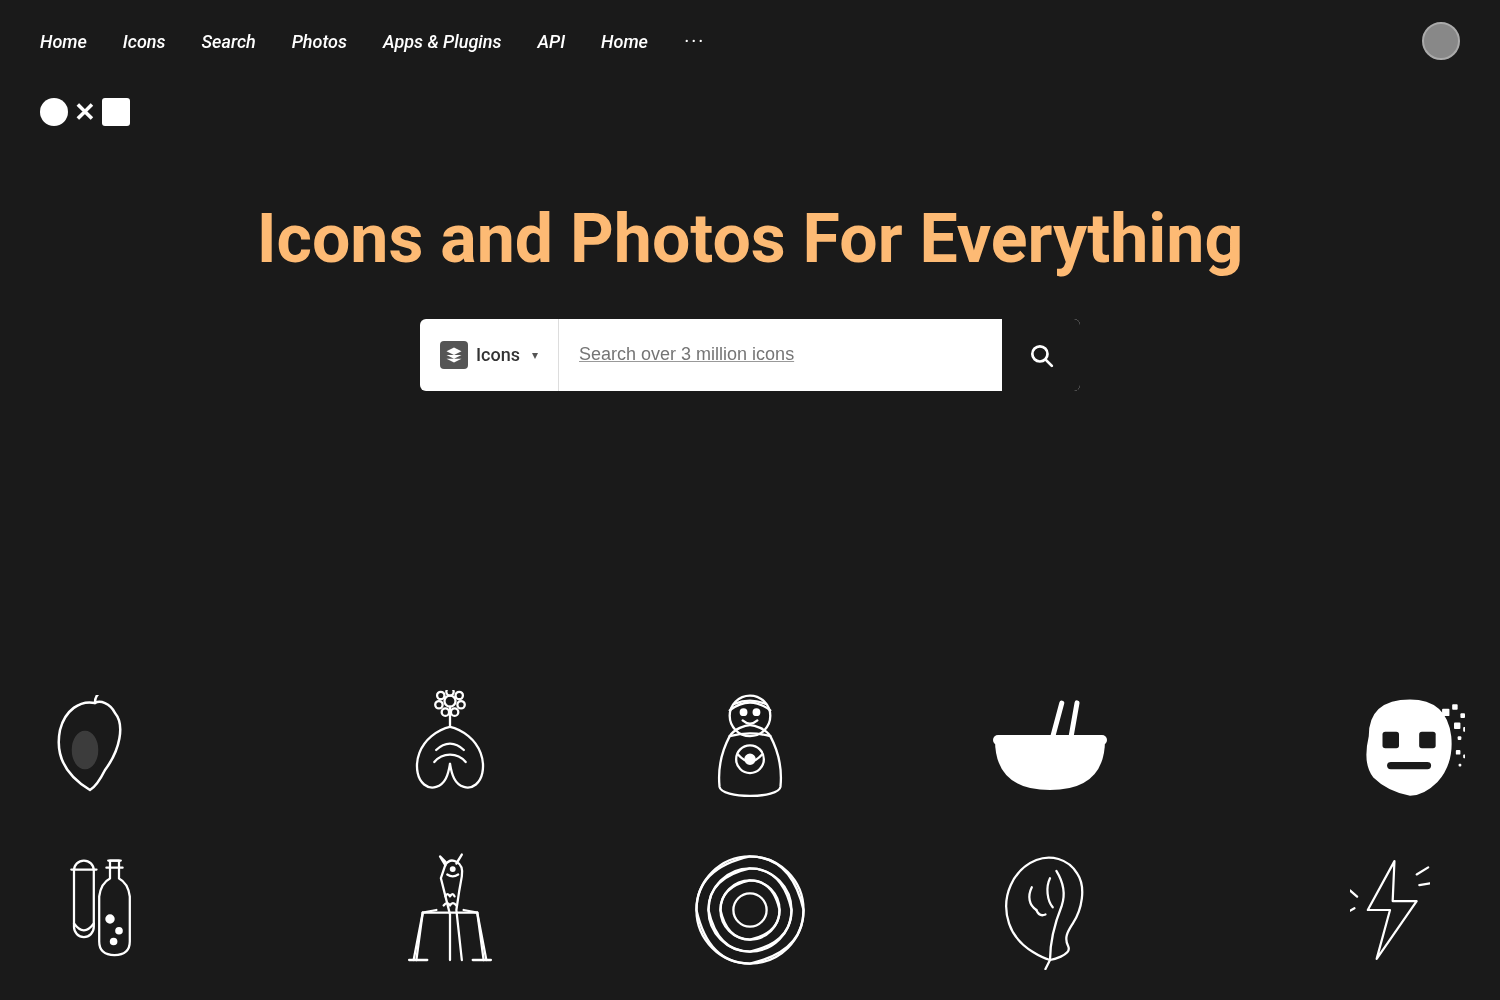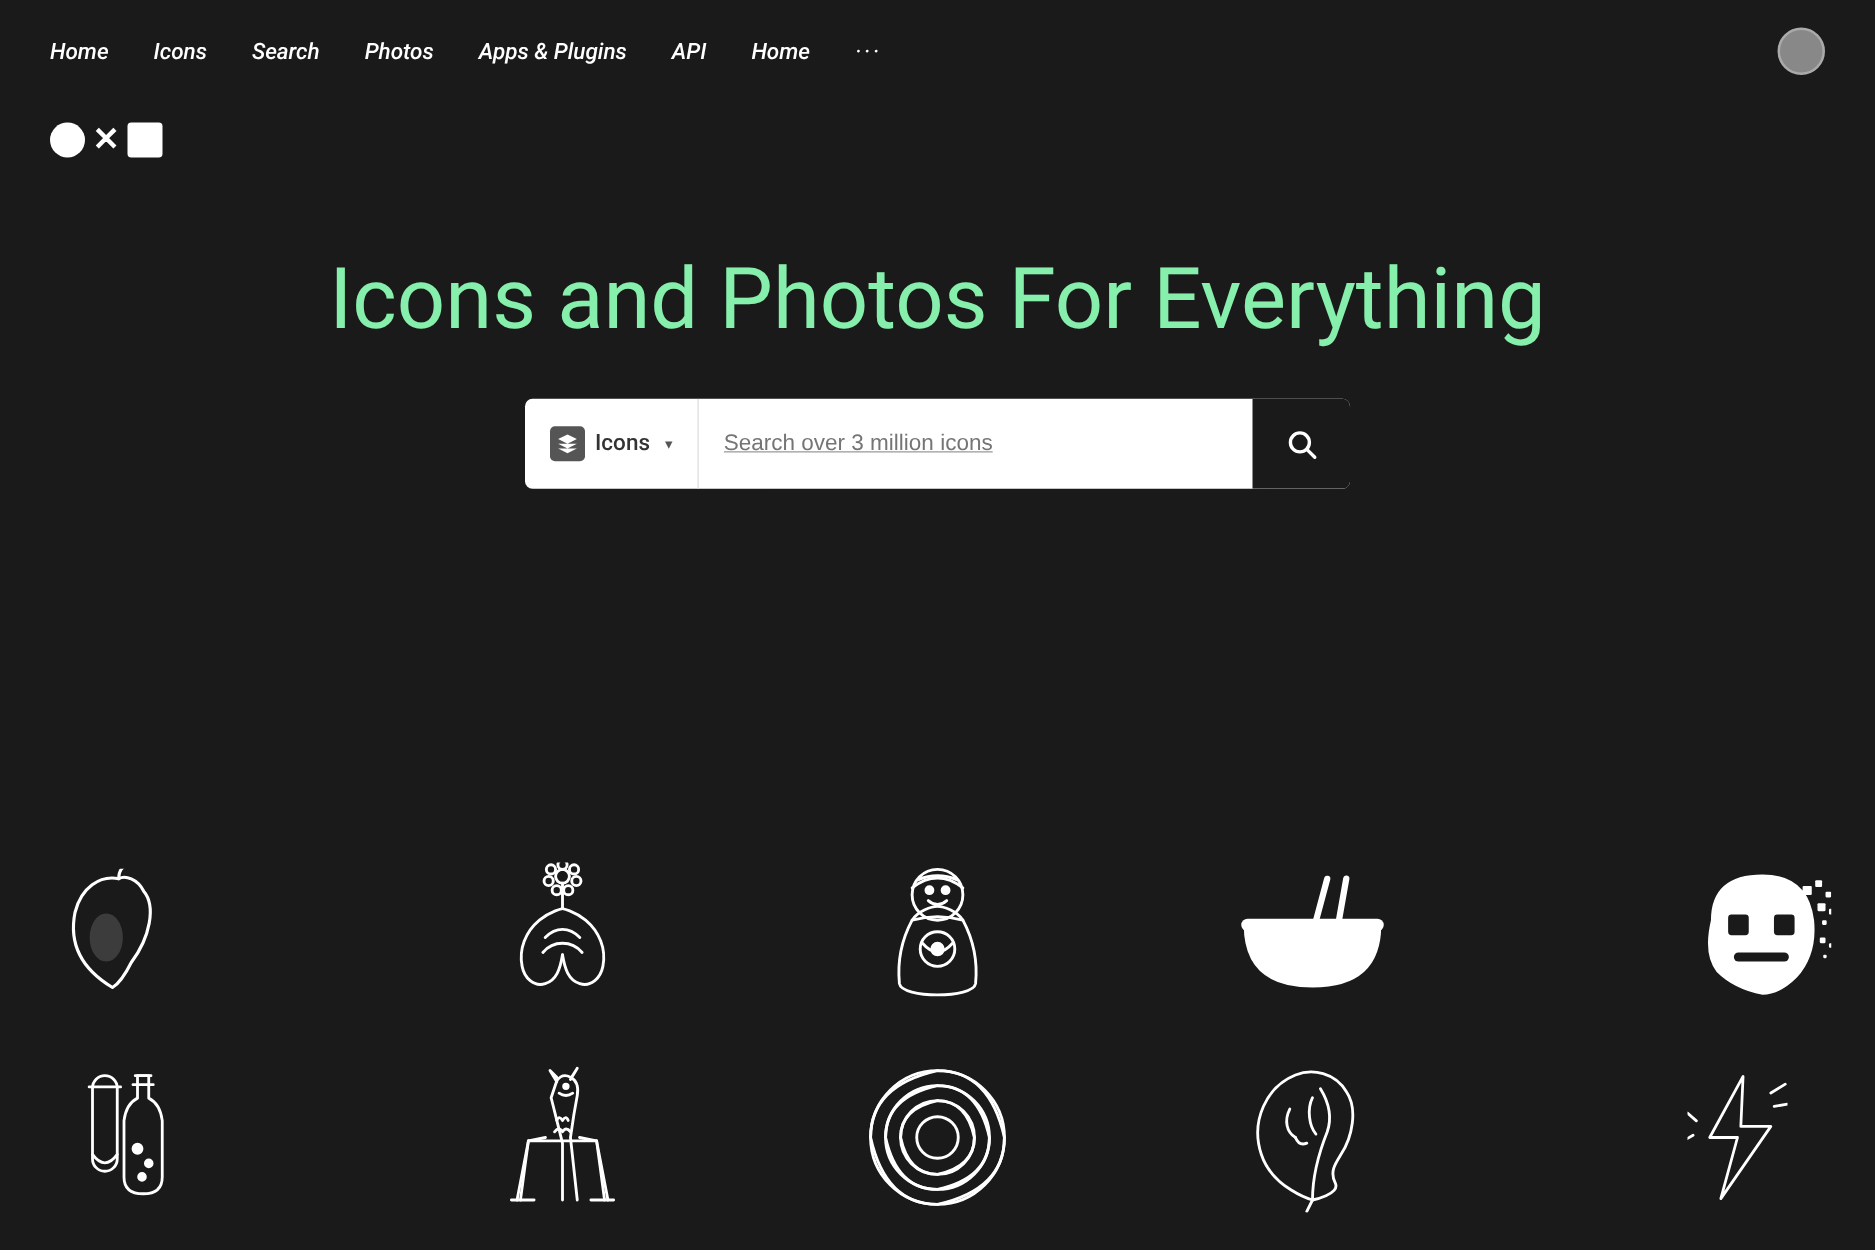--- a/index.html
+++ b/index.html
@@ -88,22 +88,22 @@
     .hero {
       display: flex;
       flex-direction: column;
       align-items: center;
       justify-content: center;
       margin-top: 60px;
     }
 
     .hero-title {
       font-size: 68px;
-      font-weight: 400;
-      color: #86efac;
+      font-weight: 700;
+      color: #fdba74;
       text-align: center;
       line-height: 1.1;
       margin-bottom: 42px;
     }
 
     
     .search-bar {
       display: flex;
       align-items: center;
       background: #ffffff;

